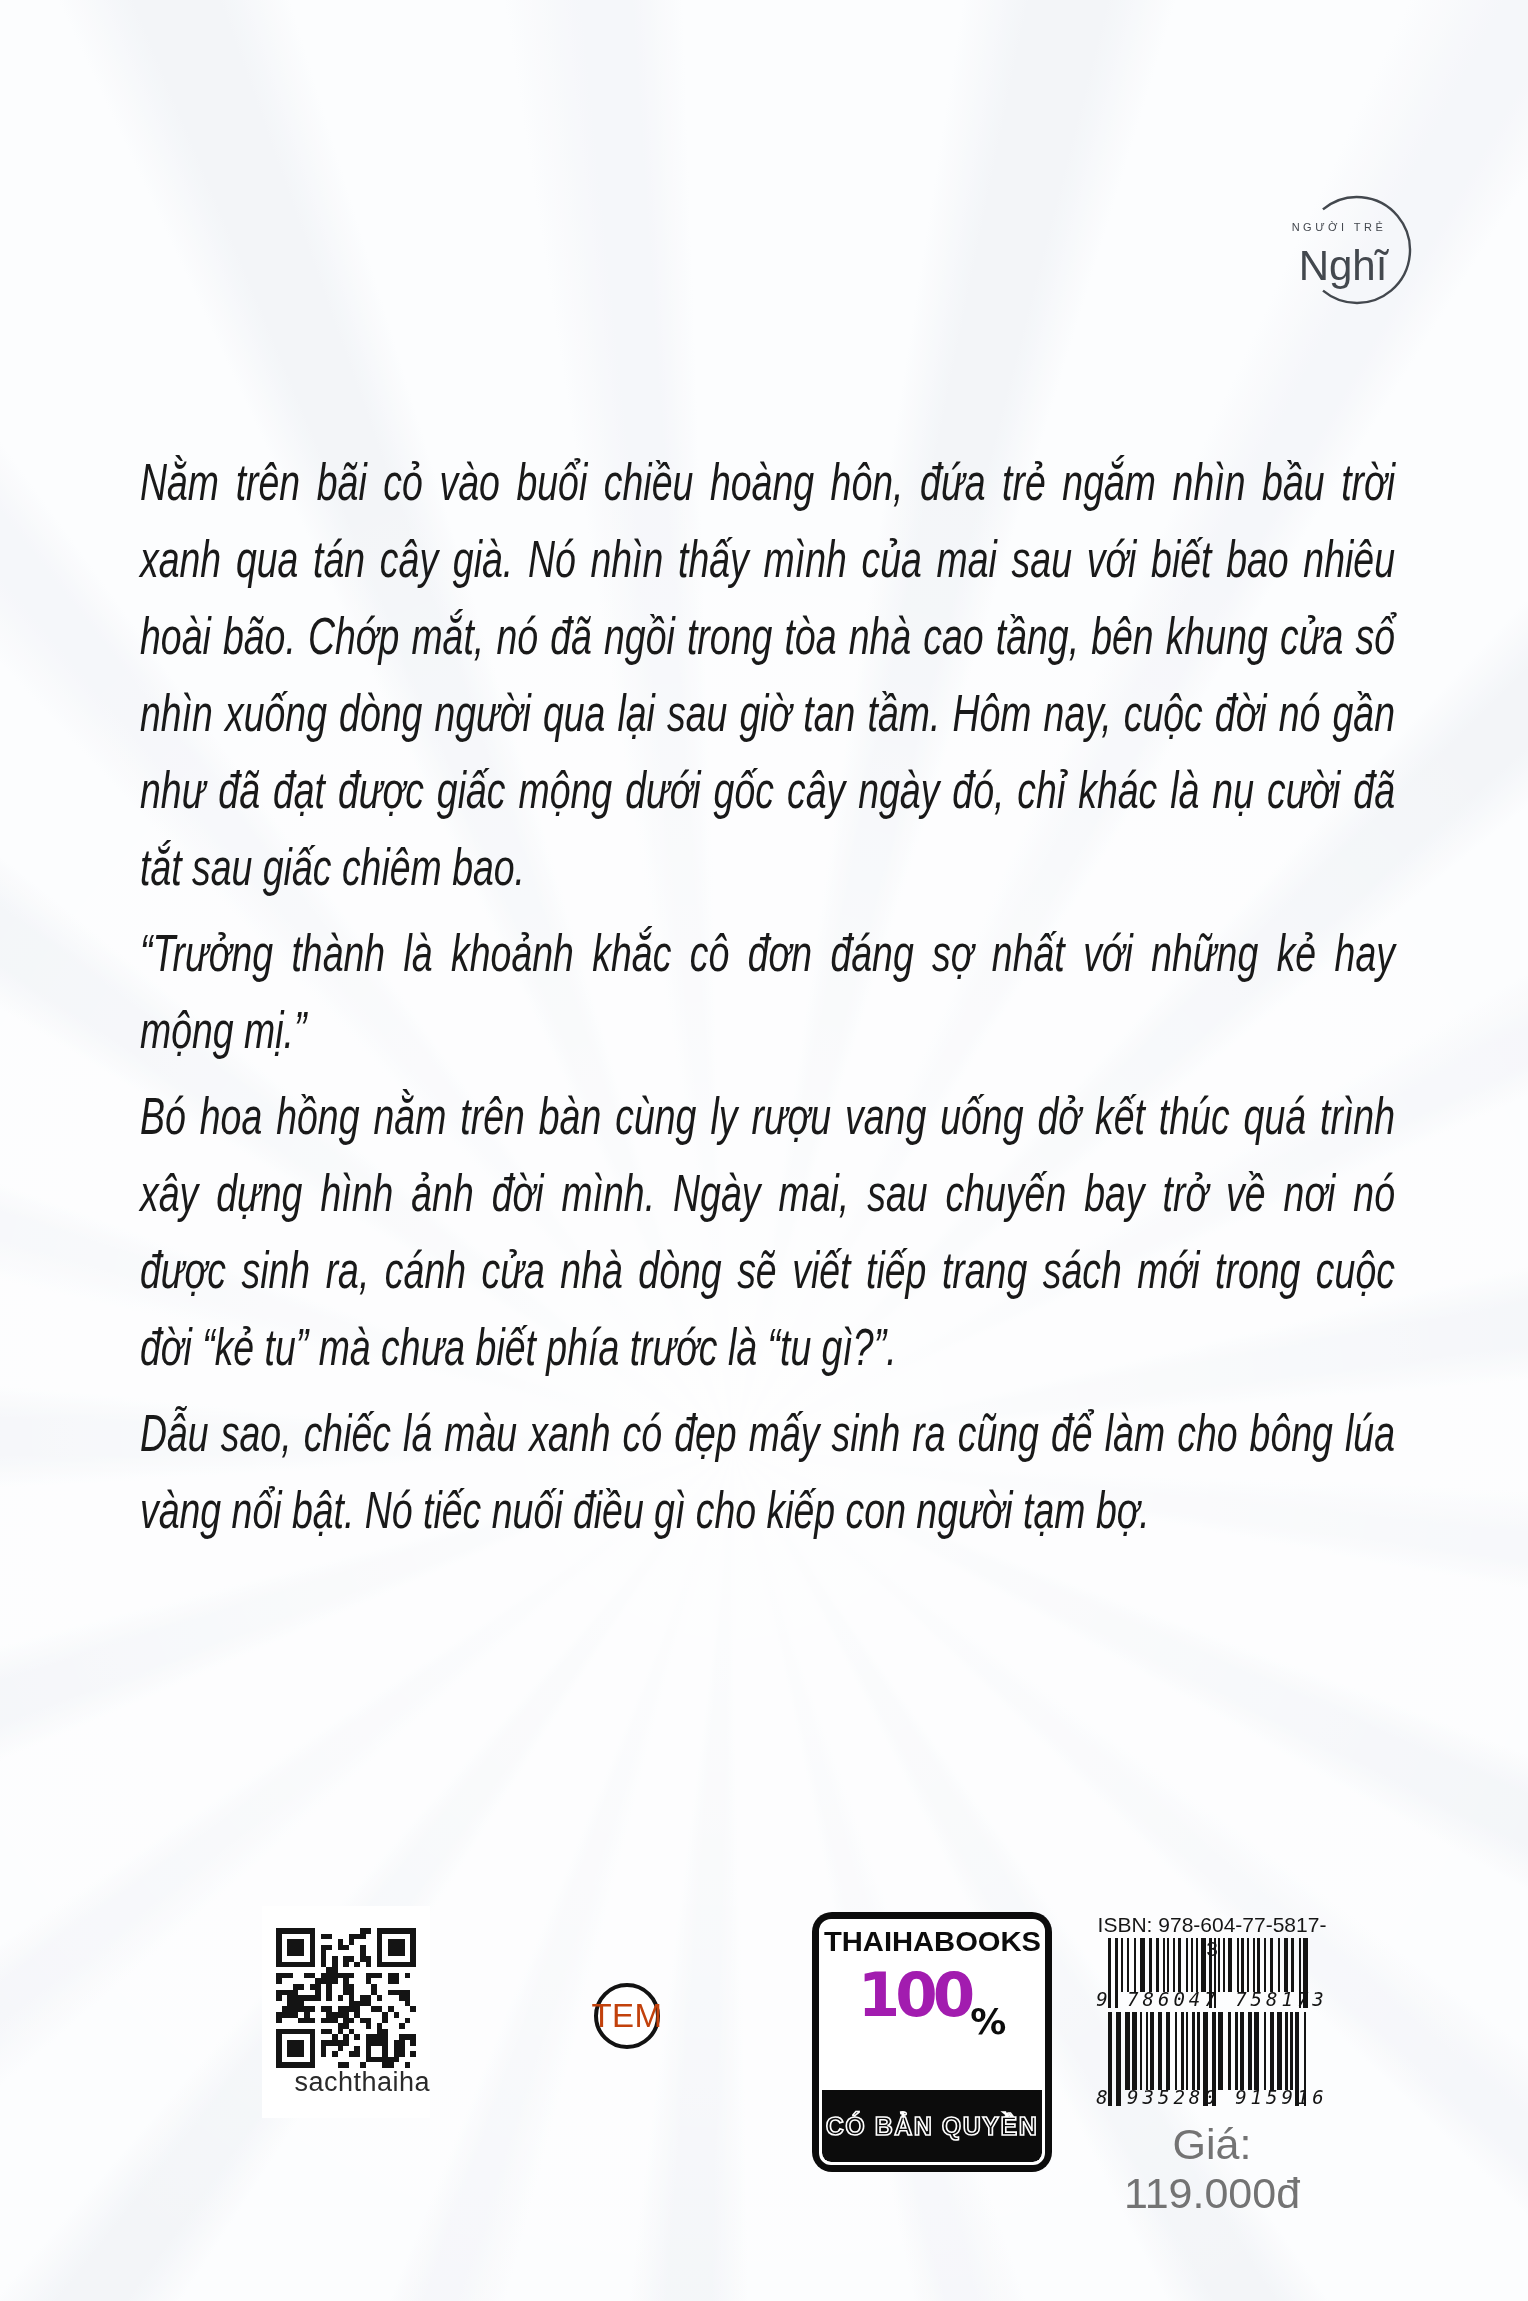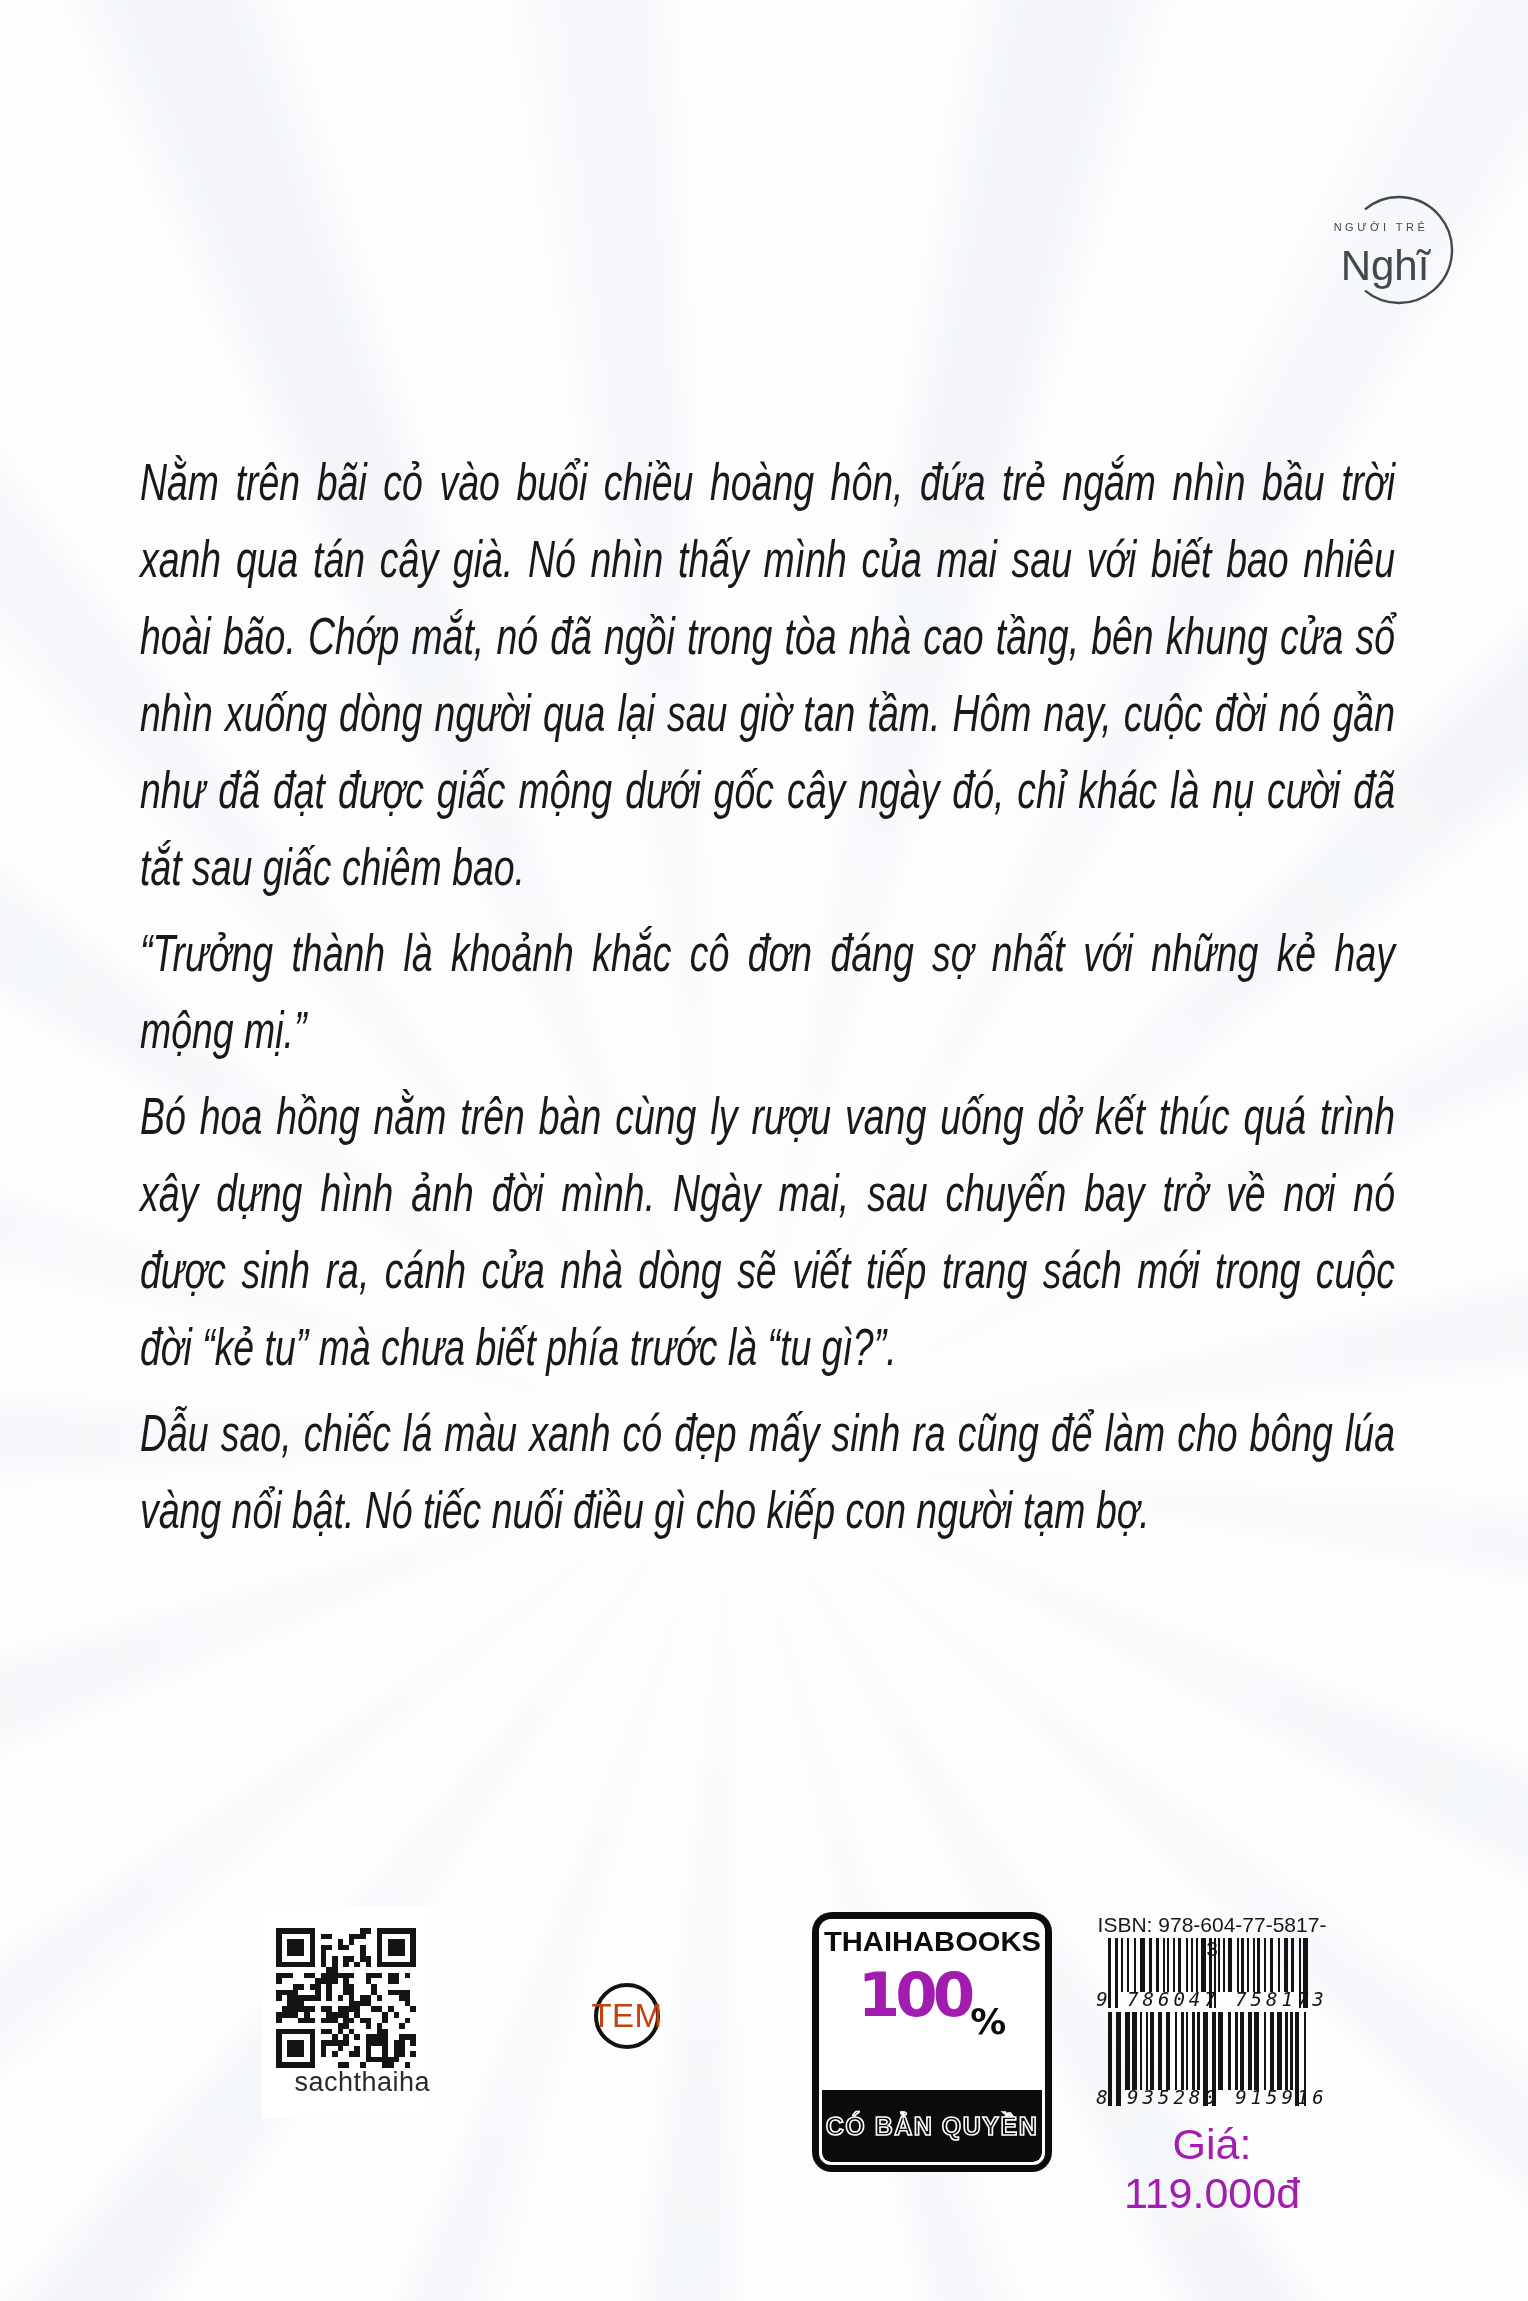--- a/index.html
+++ b/index.html
@@ -12,21 +12,21 @@
   .rays{
     position:absolute;inset:0;z-index:0;opacity:.75;
     background:
       radial-gradient(circle at 48% 62%, rgba(255,255,255,.95) 0%, rgba(255,255,255,0) 62%),
       repeating-conic-gradient(from -98deg at 48% 63%,
         #fcfdfe 0deg 5deg, #f0f3f7 7.5deg 10.5deg, #fcfdfe 13deg 21deg, #f3f5f9 24deg 26deg, #fcfdfe 28deg 34deg);
   }
   .content{position:absolute;inset:0;z-index:1;}
 
   
-  .logo{position:absolute;left:1322px;top:186px;width:145px;height:135px;}
+  .logo{position:absolute;left:1280px;top:186px;width:145px;height:135px;}
 
   
   .blurb{position:absolute;left:140px;top:444px;width:1255px;color:#191919;}
   .para{margin:0 0 9px 0;}
   .line{
     width:1743px;transform:scaleX(0.72);transform-origin:0 0;
     font-style:italic;font-size:52px;line-height:77px;
     text-align:justify;text-align-last:justify;white-space:normal;
   }
   .line.last{text-align-last:left;}
@@ -84,21 +84,21 @@
   .barcode.bc1{top:1938px;height:72px;}
   .barcode.bc2{top:2012px;height:96px;}
   .barcode svg{display:block;}
   .barcode .digits{
     position:absolute;left:-10px;right:-10px;bottom:0;text-align:center;
     font-family:"DejaVu Sans Mono","Liberation Mono",monospace;
     font-size:19px;letter-spacing:4px;color:#141414;background:transparent;white-space:nowrap;font-style:italic;
   }
   .price{
     position:absolute;left:1082px;top:2120px;width:260px;text-align:center;
-    font-size:43px;color:#a21caf;
+    font-size:43px;color:#737373;
   }
 </style>
 </head>
 <body>
 
 <div class="rays"></div>
 
 <div class="content">
 
   <div class="logo">

